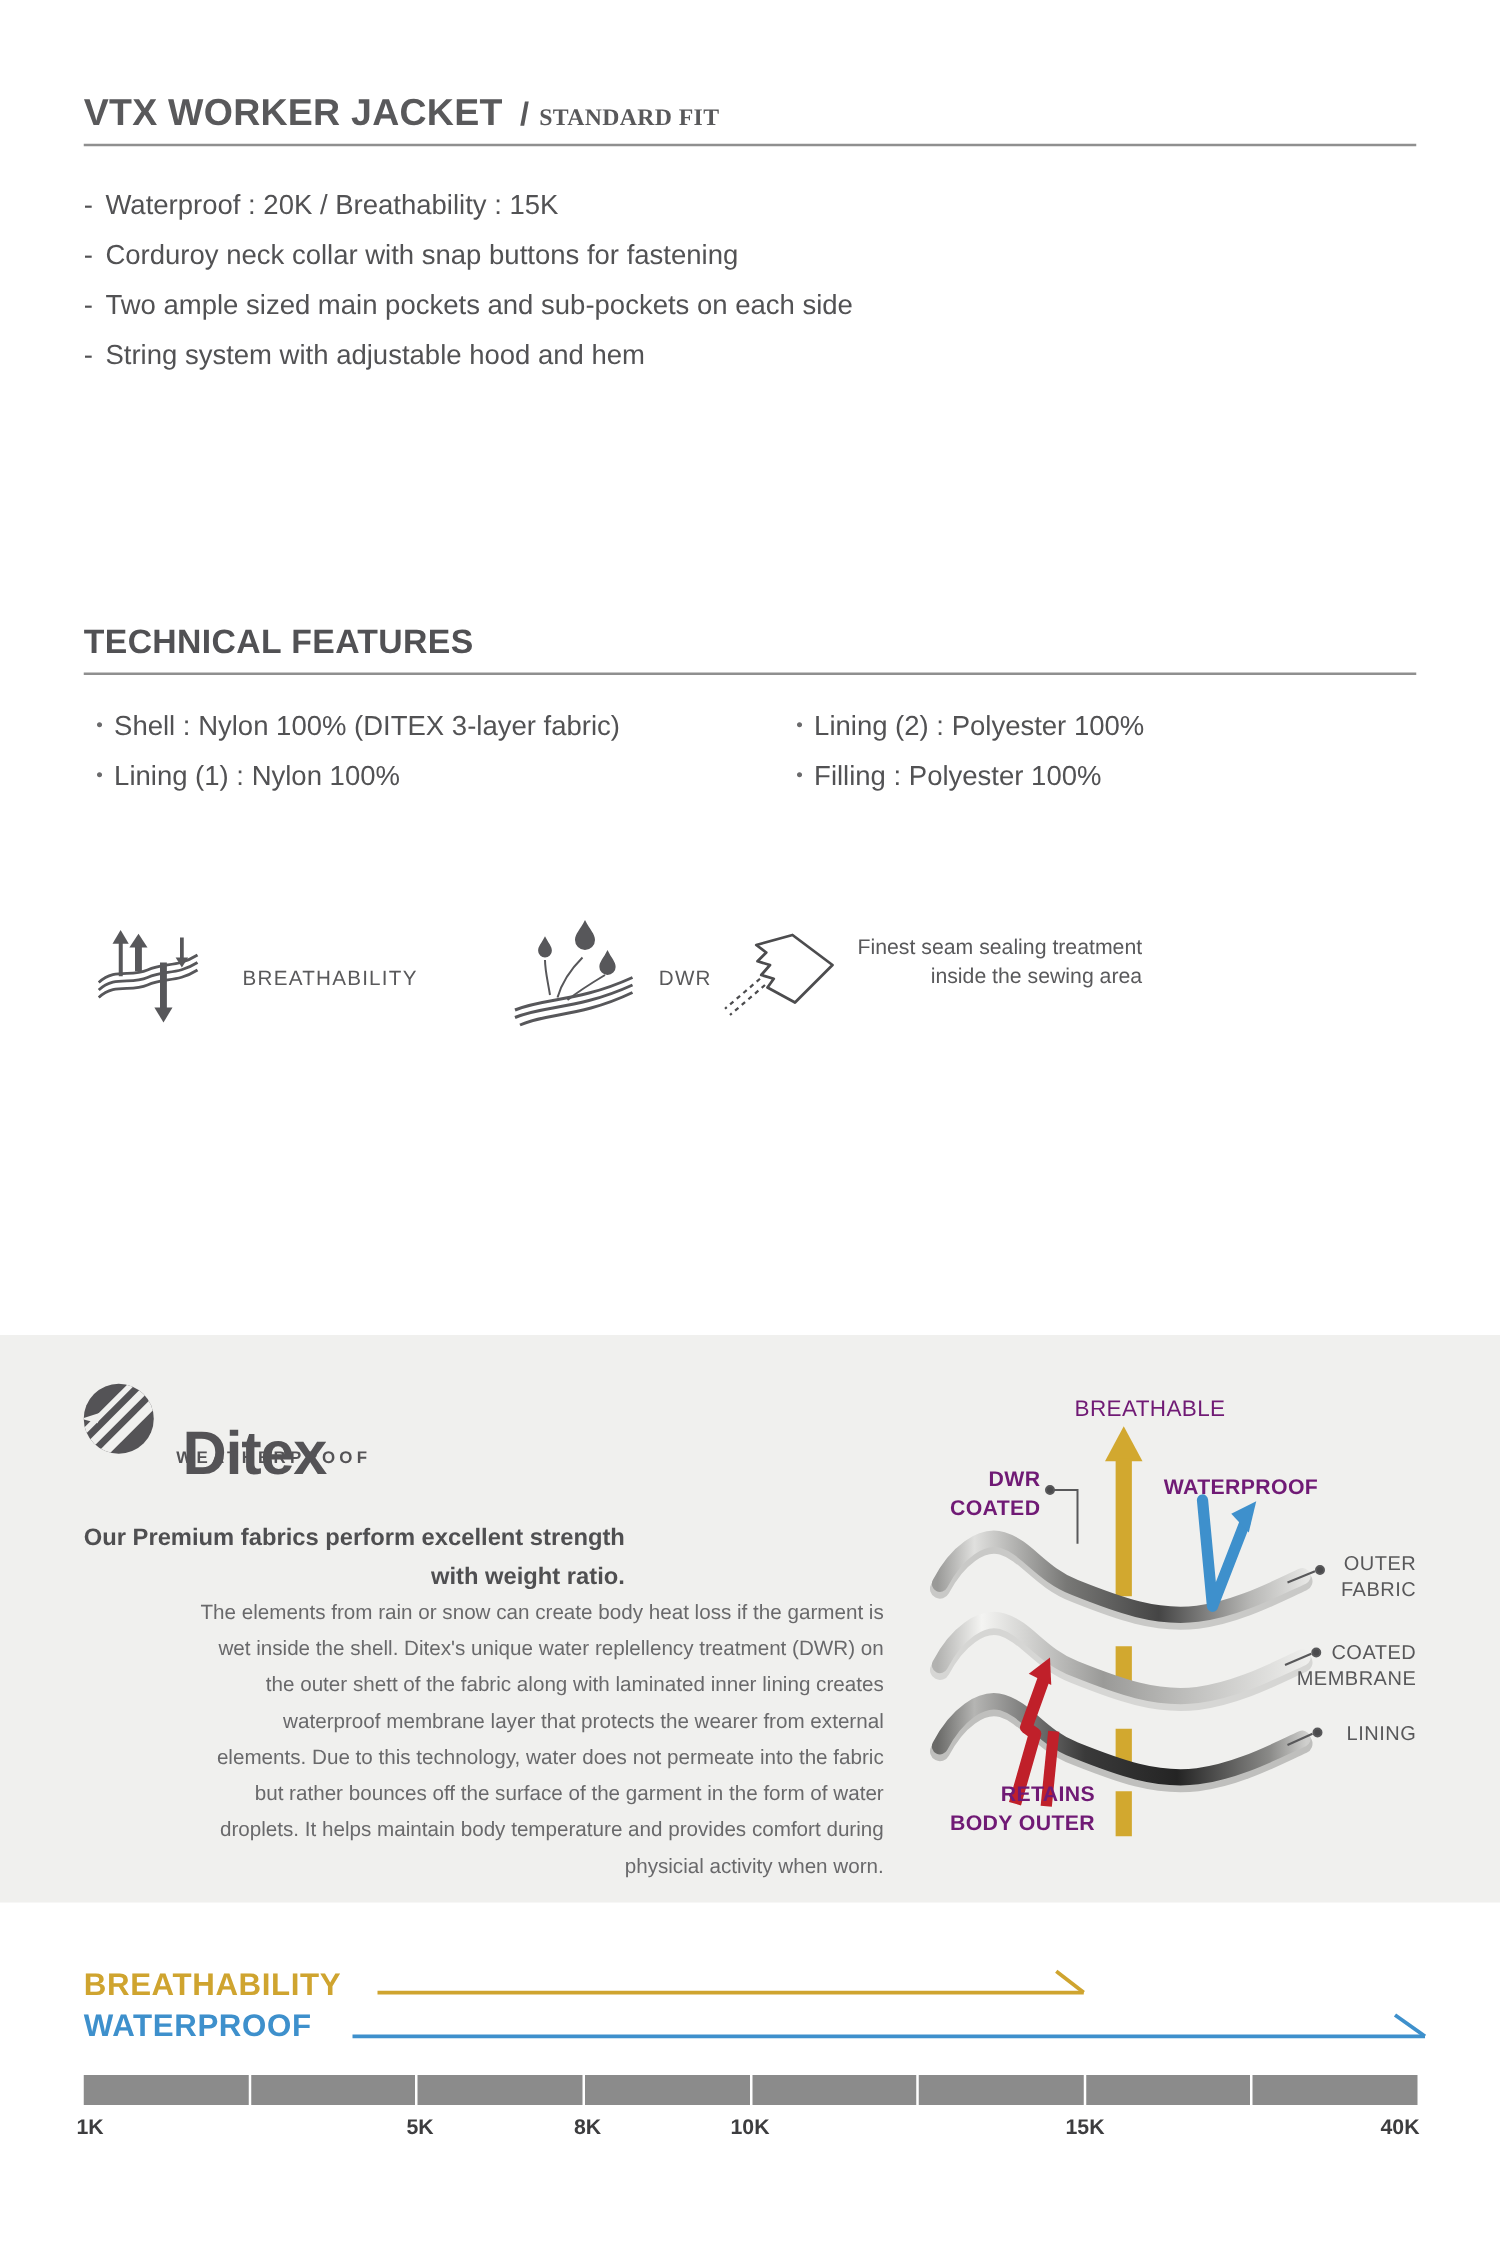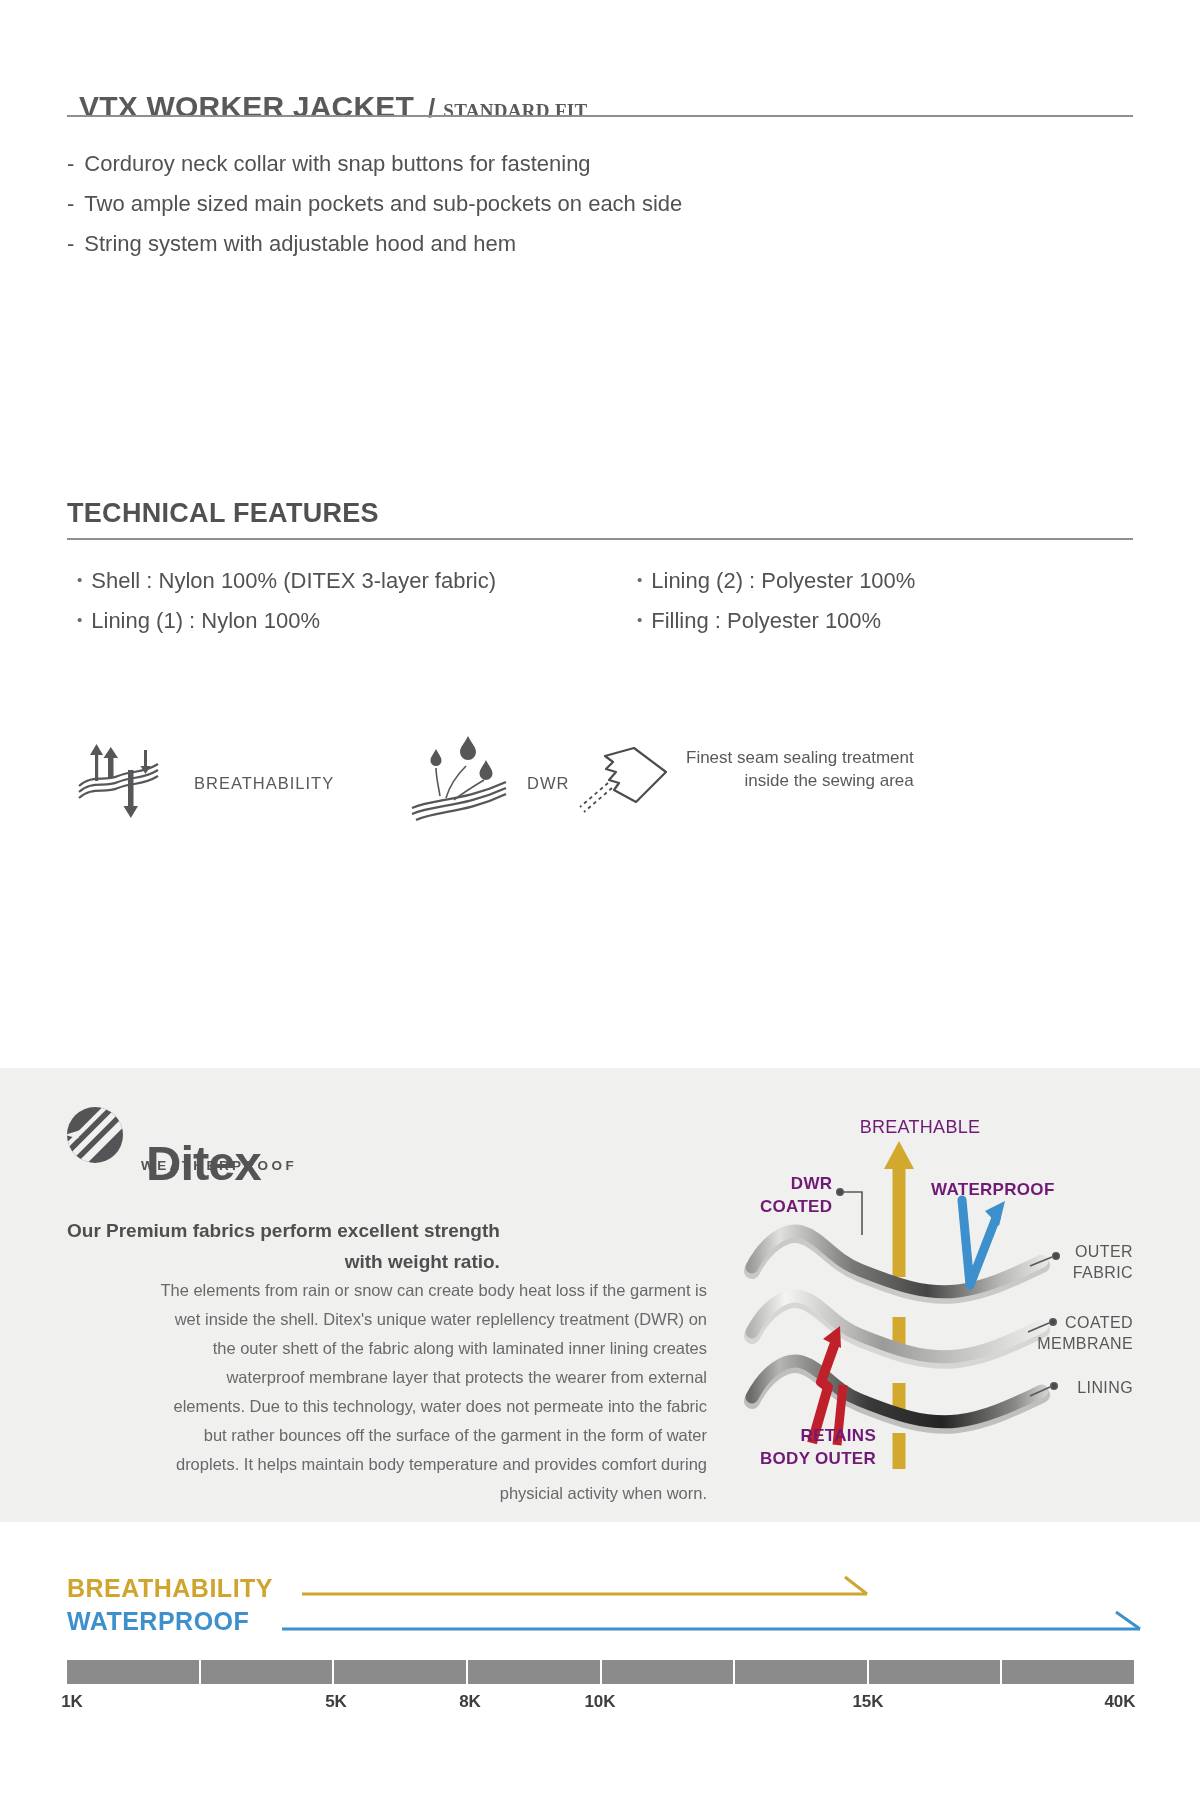--- a/index.html
+++ b/index.html
@@ -4,21 +4,21 @@
 <style>
   html,body{margin:0;padding:0;background:#fff;}
   #canvas{
     position:relative;width:1200px;height:1800px;background:#ffffff;
     font-family:"Liberation Sans", sans-serif;color:#555658;overflow:hidden;
   }
   .abs{position:absolute;}
   .pre{white-space:pre-line;text-align:right;}
 
   
-  .title-row{left:67px;top:90px;display:flex;align-items:baseline;margin-left:12px;}
+  .title-row{left:67px;top:74px;display:flex;align-items:baseline;}
   .title{font-size:30px;font-weight:700;color:#59595b;letter-spacing:.2px;}
   .title-sep{font-size:26px;font-weight:700;color:#59595b;margin:0 8px 0 14px;}
   .subtitle{font-size:19px;font-weight:700;color:#59595b;letter-spacing:.3px;font-family:Liberation Serif, serif;}
   .rule{left:67px;width:1066px;height:2px;background:#8f8f8f;}
   .bullets{left:67px;top:144px;font-size:22px;line-height:40px;color:#525254;}
   .bullets .dash{margin-right:10px;}
 
   
   .section-h{left:67px;top:498px;font-size:27px;font-weight:700;color:#515154;letter-spacing:.3px;}
   .feat{font-size:22px;color:#525254;}
@@ -51,20 +51,21 @@
 <div id="canvas">
 
   <div class="abs title-row">
     <span class="title">VTX WORKER JACKET</span>
     <span class="title-sep">/</span>
     <span class="subtitle">STANDARD FIT</span>
   </div>
   <div class="abs rule" style="top:115px"></div>
 
   <div class="abs bullets">
+    <div><span class="dash">-</span><span>Waterproof : 20K / Breathability : 15K</span></div>
     <div><span class="dash">-</span><span>Corduroy neck collar with snap buttons for fastening</span></div>
     <div><span class="dash">-</span><span>Two ample sized main pockets and sub-pockets on each side</span></div>
     <div><span class="dash">-</span><span>String system with adjustable hood and hem</span></div>
   </div>
 
   <div class="abs section-h">TECHNICAL FEATURES</div>
   <div class="abs rule" style="top:538px"></div>
 
   <div class="abs feat" style="left:77px;top:568px">
     <span class="b">•</span><span>Shell : Nylon 100% (DITEX 3-layer fabric)</span>

